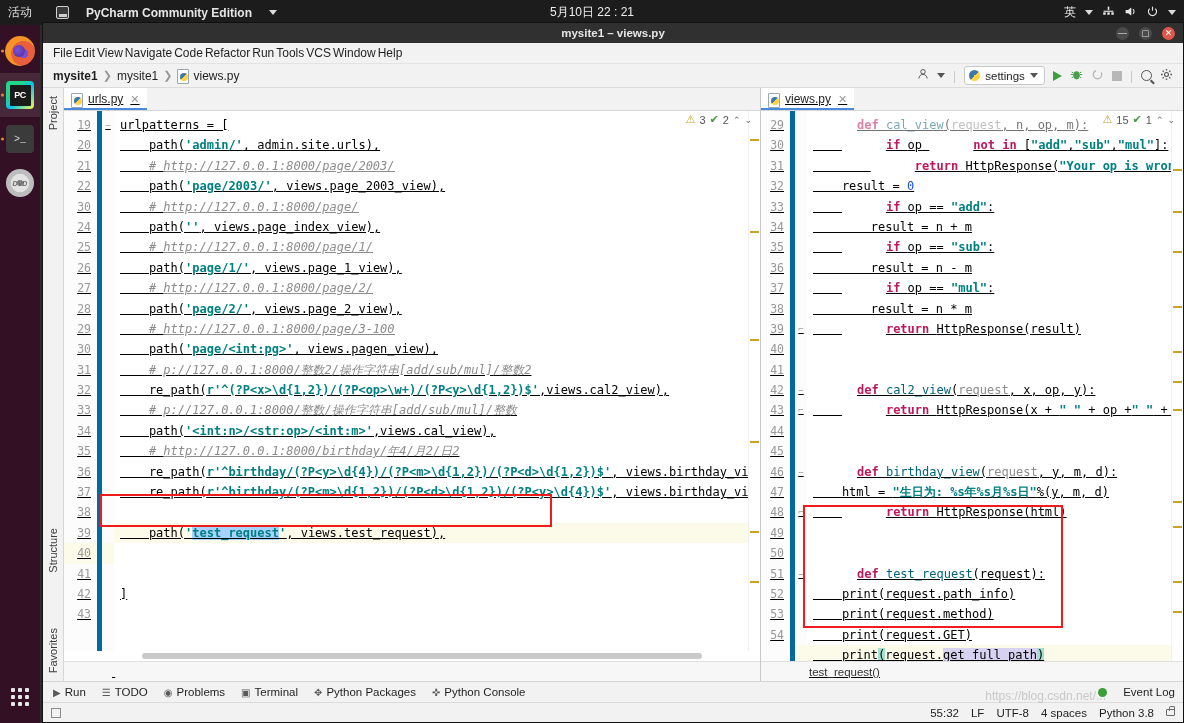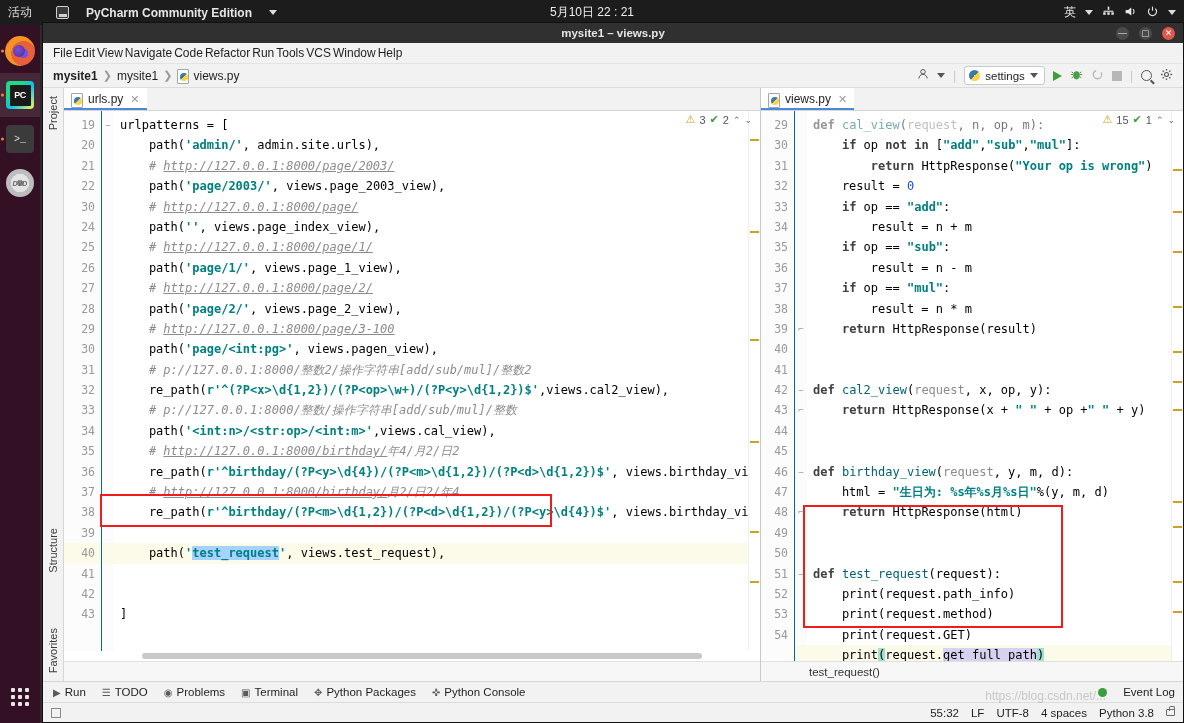--- a/index.html
+++ b/index.html
@@ -177,21 +177,21 @@
   .rail-label {
     position: absolute; left: 50%; transform-origin: center;
     writing-mode: vertical-rl; font-size: 11px; color: #3c3c3c; white-space: nowrap;
     transform: translateX(-50%) rotate(180deg);
     display: flex; align-items: center; gap: 4px;
   }
   .rail-label.project { top: 8px; }
   .rail-label.structure { bottom: 108px; }
   .rail-label.favorites { bottom: 8px; }
 
-  .editors { flex: 1; display: flex; min-width: 0; }
+  .editors { flex: 1; display: flex; min-width: 0; text-decoration: underline; }
 
   .editor-pane { display: flex; flex-direction: column; min-width: 0; background: #fff; }
   .pane-left { width: 697px; border-right: 1px solid #c9c9c9; flex: none; }
   .pane-right { flex: 1; }
 
   .tabbar {
     height: 23px; background: #f2f2f2; display: flex; align-items: flex-end;
     border-bottom: 1px solid #d6d6d6; flex: none;
   }
   .tab {
@@ -202,33 +202,33 @@
   .tab.active { background: #fff; border-bottom: 2px solid #4a89dc; }
   .tab .x { color: #9a9a9a; font-size: 11px; margin-left: 2px; }
 
   .code-area {
     flex: 1; position: relative; display: flex; overflow: hidden;
     font-family: "DejaVu Sans Mono", "Liberation Mono", monospace;
     font-size: 12px; background: #fff;
   }
   .gutter {
     width: 38px; background: #fcfcfc; color: #999; text-align: right;
-    padding-top: 4px; flex: none; border-right: 1px solid #0369a1;
+    padding-top: 4px; flex: none; border-right: 5px solid #0369a1;
     user-select: none;
   }
   .pane-right .gutter { width: 34px; }
   .gutter div { height: 20.4px; line-height: 20.4px; padding-right: 6px; font-size: 11.5px; }
   .fold-col { width: 12px; background: #fcfcfc; padding-top: 4px; flex: none; }
   .fold-col div { height: 20.4px; line-height: 20.4px; text-align:center; color:#9a9a9a; font-size:9px;}
   .code-lines { flex: 1; padding-top: 4px; position: relative; overflow: hidden; }
   .cline { height: 20.4px; line-height: 20.4px; white-space: pre; padding-left: 6px; }
   .cline.hl { background: #fcfae8; }
 
   
-  .kw { color: #404040; font-weight: 600; }
+  .kw { color: #be185d; font-weight: 600; margin-left: 44px; }
   .fn { color: #00627a; }
   .strq { color: #008080; font-weight: 600; }
   .cm { color: #8c8c8c; font-style: italic; }
   .cmlink { color: #8c8c8c; font-style: italic; text-decoration: underline; }
   .num { color: #1750eb; }
   .id { color: #000; }
   .param { color: #8c8c8c; }
   .sel { background: #a6d2ff; }
   .selg { background: #9fe0cf; }
   .selp { background: #d7d2f0; }
@@ -544,21 +544,20 @@
                 <div class="cline"><span class="cm">    # </span><span class="cmlink">http://127.0.0.1:8000/page/2/</span></div>
                 <div class="cline"><span class="id">    path(</span><span class="strq">'page/2/'</span><span class="id">, views.page_2_view),</span></div>
                 <div class="cline"><span class="cm">    # </span><span class="cmlink">http://127.0.0.1:8000/page/3-100</span></div>
                 <div class="cline"><span class="id">    path(</span><span class="strq">'page/&lt;int:pg&gt;'</span><span class="id">, views.pagen_view),</span></div>
                 <div class="cline"><span class="cm">    # p://127.0.0.1:8000/整数2/操作字符串[add/sub/mul]/整数2</span></div>
                 <div class="cline"><span class="id">    re_path(</span><span class="strq">r'^(?P&lt;x&gt;\d{1,2})/(?P&lt;op&gt;\w+)/(?P&lt;y&gt;\d{1,2})$'</span><span class="id">,views.cal2_view),</span></div>
                 <div class="cline"><span class="cm">    # p://127.0.0.1:8000/整数/操作字符串[add/sub/mul]/整数</span></div>
                 <div class="cline"><span class="id">    path(</span><span class="strq">'&lt;int:n&gt;/&lt;str:op&gt;/&lt;int:m&gt;'</span><span class="id">,views.cal_view),</span></div>
                 <div class="cline"><span class="cm">    # </span><span class="cmlink">http://127.0.0.1:8000/birthday/</span><span class="cm">年4/月2/日2</span></div>
                 <div class="cline"><span class="id">    re_path(</span><span class="strq">r'^birthday/(?P&lt;y&gt;\d{4})/(?P&lt;m&gt;\d{1,2})/(?P&lt;d&gt;\d{1,2})$'</span><span class="id">, views.birthday_vie</span></div>
-                <div class="cline"><span class="cm">    # </span><span class="cmlink">http://127.0.0.1:8000/birthday/</span><span class="cm">月2/日2/年4</span></div>
                 <div class="cline"><span class="id">    re_path(</span><span class="strq">r'^birthday/(?P&lt;m&gt;\d{1,2})/(?P&lt;d&gt;\d{1,2})/(?P&lt;y&gt;\d{4})$'</span><span class="id">, views.birthday_vie</span></div>
                 <div class="cline"><span class="id"></span></div>
                 <div class="cline hl"><span class="id">    path(</span><span class="strq">'</span><span class="strq sel">test_request</span><span class="strq">'</span><span class="id">, views.test_request),</span></div>
                 <div class="cline"><span class="id"></span></div>
                 <div class="cline"><span class="id"></span></div>
                 <div class="cline"><span class="id">]</span></div>
               </div>
             <div class="markbar">
               <div class="mark" style="top:28px"></div>
               <div class="mark" style="top:120px"></div>

